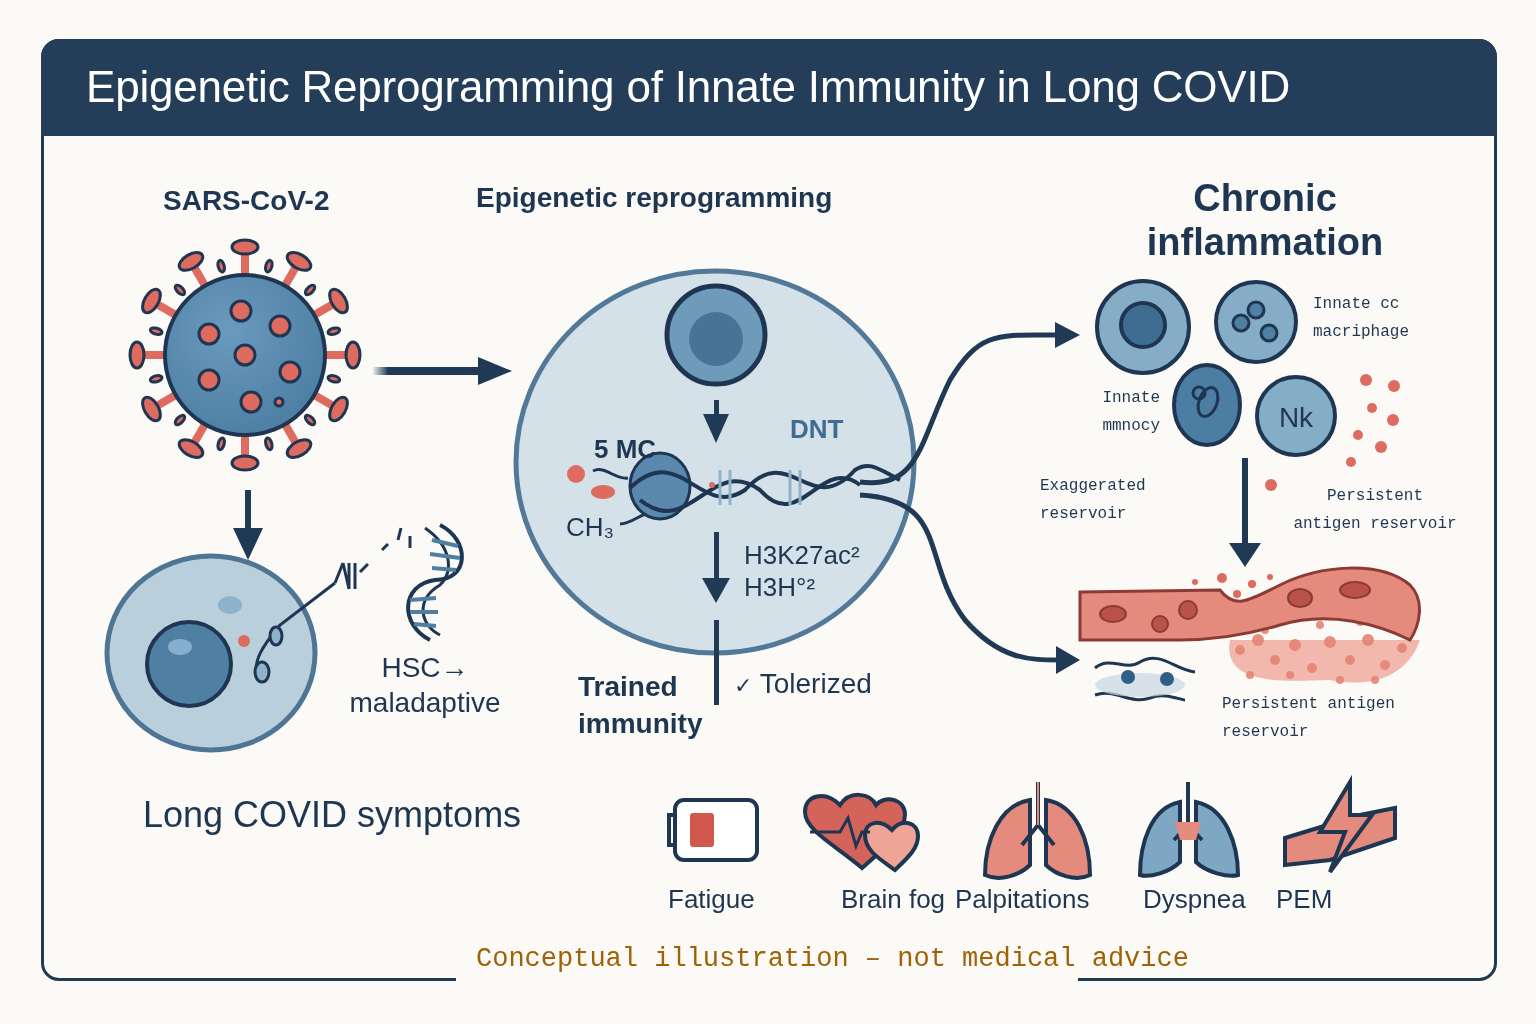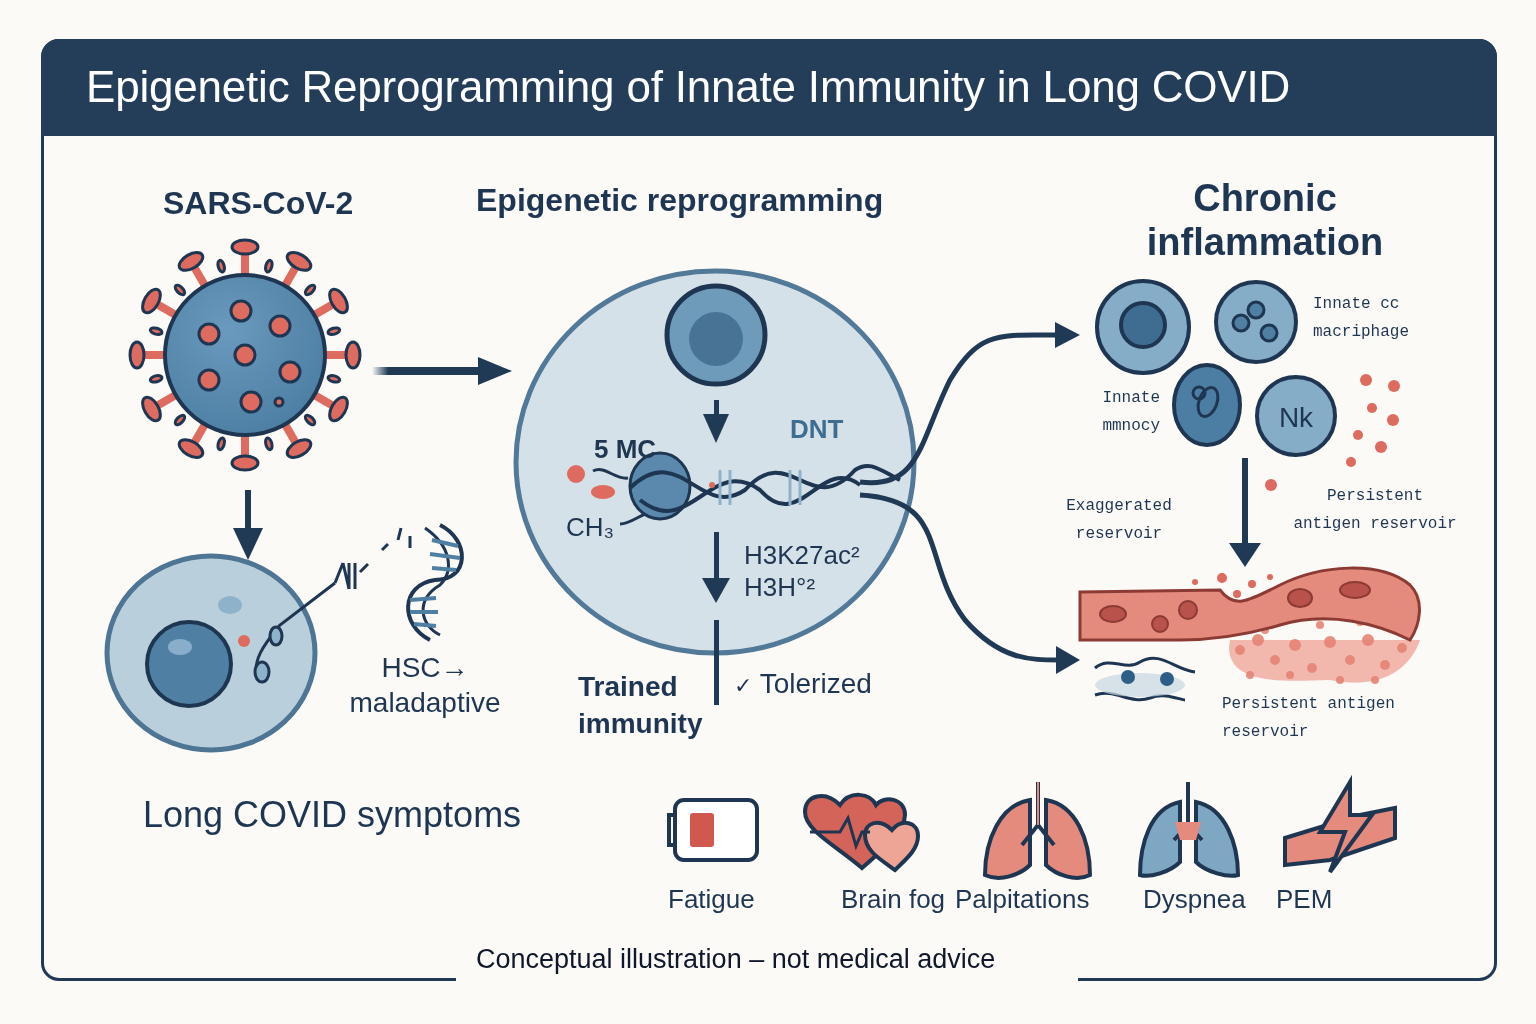--- a/index.html
+++ b/index.html
@@ -20,34 +20,34 @@
     position: absolute; left: 41px; top: 39px; width: 1456px; height: 97px;
     background: #243d59; border-radius: 18px 18px 0 0;
   }
   .title-text {
     position: absolute; left: 86px; top: 62px; width: 1400px;
     font-family: "Liberation Sans", sans-serif;
     font-size: 44px; color: #ffffff; letter-spacing: -0.2px;
     white-space: nowrap;
   }
   .label { position: absolute; white-space: nowrap; color: #1f3652; }
-  .h2 { font-family: "Liberation Sans", sans-serif; font-weight: bold; font-size: 32px; }
+  .h2 { font-family: "Liberation Sans", sans-serif; font-weight: bold; font-size: 28px; }
   .h2c { font-family: "Liberation Sans", sans-serif; font-weight: bold; font-size: 38px; text-align: center; line-height: 44px; }
   .body-l { font-family: "Liberation Sans", sans-serif; font-size: 28px; line-height: 31px; }
   .body-m { font-family: "Liberation Sans", sans-serif; font-size: 26px; line-height: 30px; }
   .body-s { font-family: Liberation Mono, monospace; font-size: 16px; line-height: 28px; }
   .bold { font-weight: bold; }
   svg.art { position: absolute; left: 0; top: 0; width: 1536px; height: 1024px; }
   .footer-gap {
     position: absolute; left: 456px; top: 966px; width: 622px; height: 20px;
     background: #fbfaf6;
   }
   .footer-text {
     position: absolute; left: 476px; top: 944px;
-    font-family: Liberation Sans, sans-serif; font-size: 27px; color: #0f172a;
+    font-family: Liberation Mono, monospace; font-size: 27px; color: #a16207;
   }
 </style>
 </head>
 <body>
 
 <div class="frame"></div>
 <div class="title-bar"></div>
 <div class="title-text">Epigenetic Reprogramming of Innate Immunity in Long COVID</div>
 
 <svg class="art" viewBox="0 0 1536 1024">
@@ -327,21 +327,21 @@
 </div>
 
 <div class="label body-s" style="left:1313px; top:290px;">
   <div>Innate cc</div>
   <div>macriphage</div>
 </div>
 <div class="label body-s" style="left:1062px; top:384px; text-align:right; width:98px;">
   <div>Innate</div>
   <div>mmnocy</div>
 </div>
-<div class="label body-s" style="left:1040px; top:492px; text-align:center; width:158px;">
+<div class="label body-s" style="left:1040px; top:472px; text-align:left; width:158px;">
   <div>Exaggerated</div>
   <div>reservoir</div>
 </div>
 <div class="label body-s" style="left:1274px; top:482px; text-align:center; width:202px;">
   <div>Persistent</div>
   <div>antigen reservoir</div>
 </div>
 <div class="label body-s" style="left:1222px; top:690px;">
   <div>Persistent antigen</div>
   <div>reservoir</div>

